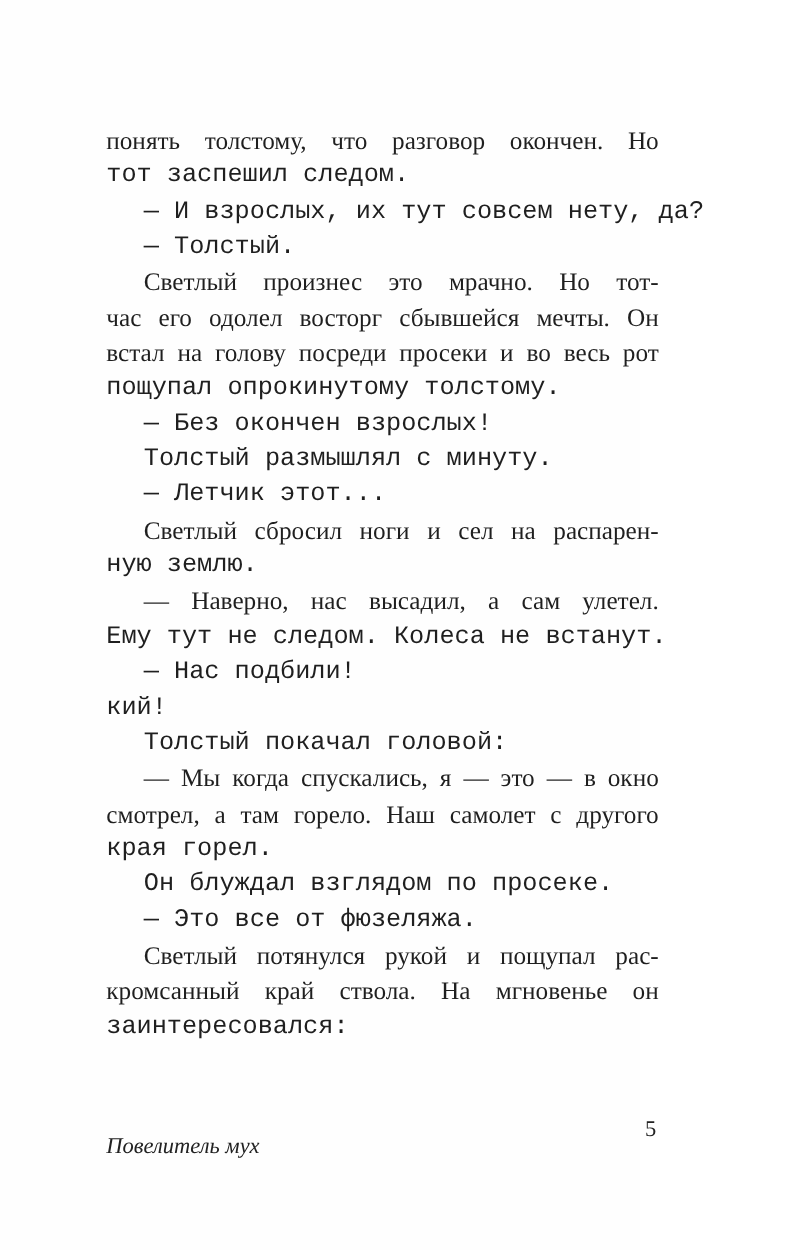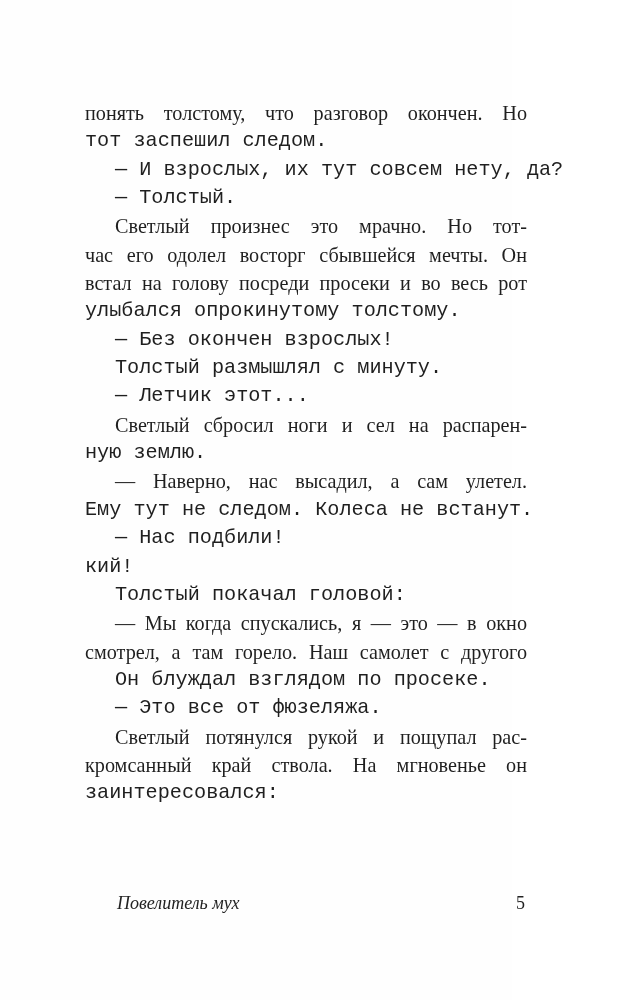--- a/index.html
+++ b/index.html
@@ -10,48 +10,49 @@
     font-family: "Liberation Serif", "DejaVu Serif", serif;
     font-size: 20.2px; line-height: 28.35px; color: #1f1f1f;
   }
   .line { display: block; white-space: nowrap; text-align: justify; text-align-last: justify; height: 28.35px; }
   .line.last { text-align-last: left; font-family: Liberation Mono, monospace; }
   .line.indent { padding-left: 30px; }
   .footer {
     position: absolute; left: 85px; top: 893px; width: 442px; height: 24px;
     font-family: "Liberation Serif", "DejaVu Serif", serif; font-size: 18px; color: #222;
   }
-  .footer .title { position: absolute; left: 0; top: 0; font-style: italic; margin-left: 32px; }
+  .footer .title { position: absolute; left: 0; top: 13px; font-style: italic; }
   .footer .num { position: absolute; right: 2px; top: 0; }
 </style>
 </head>
 <body>
 
 <div class="page">
   <div class="text-block">
     <span class="line">понять толстому, что разговор окончен. Но</span>
     <span class="line last">тот заспешил следом.</span>
     <span class="line indent last">— И взрослых, их тут совсем нету, да?</span>
     <span class="line indent last">— Толстый.</span>
     <span class="line indent">Светлый произнес это мрачно. Но тот-</span>
     <span class="line">час его одолел восторг сбывшейся мечты. Он</span>
     <span class="line">встал на голову посреди просеки и во весь рот</span>
-    <span class="line last">улыбался опрокинутому толстому.</span>
+    <span class="line last">пощупал опрокинутому толстому.</span>
     <span class="line indent last">— Без окончен взрослых!</span>
     <span class="line indent last">Толстый размышлял с минуту.</span>
     <span class="line indent last">— Летчик этот...</span>
     <span class="line indent">Светлый сбросил ноги и сел на распарен-</span>
     <span class="line last">ную землю.</span>
     <span class="line indent">— Наверно, нас высадил, а сам улетел.</span>
     <span class="line last">Ему тут не следом. Колеса не встанут.</span>
     <span class="line indent last">— Нас подбили!</span>
     <span class="line last">кий!</span>
     <span class="line indent last">Толстый покачал головой:</span>
     <span class="line indent">— Мы когда спускались, я — это — в окно</span>
     <span class="line">смотрел, а там горело. Наш самолет с другого</span>
+    <span class="line last">края горел.</span>
     <span class="line indent last">Он блуждал взглядом по просеке.</span>
     <span class="line indent last">— Это все от фюзеляжа.</span>
     <span class="line indent">Светлый потянулся рукой и пощупал рас-</span>
     <span class="line">кромсанный край ствола. На мгновенье он</span>
     <span class="line last">заинтересовался:</span>
   </div>
 
   <div class="footer">
     <span class="title">Повелитель мух</span>
     <span class="num">5</span>

